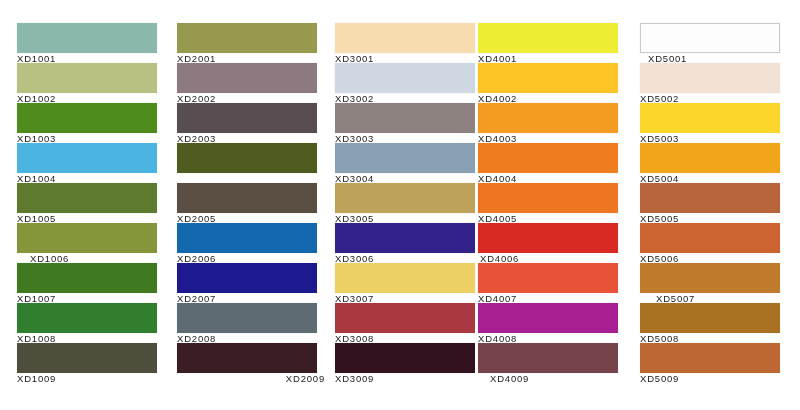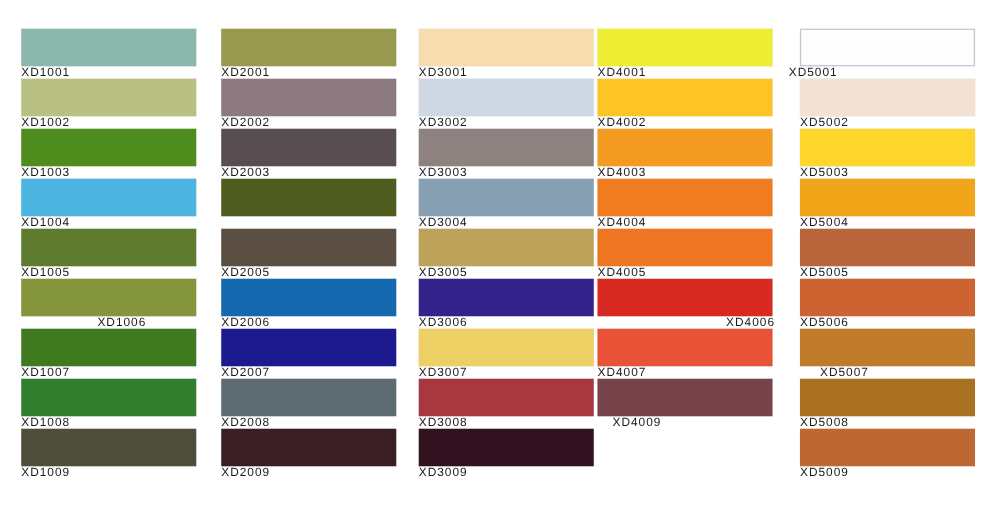--- a/index.html
+++ b/index.html
@@ -80,21 +80,21 @@
       <div class="swatch-cell">
         <div class="swatch" style="margin-left: 17px; width: 140px; background-color: rgb(76, 180, 224);"></div>
         <div class="swatch-label" style="margin-left: 17px;">XD1004</div>
       </div>
       <div class="swatch-cell">
         <div class="swatch" style="margin-left: 17px; width: 140px; background-color: rgb(94, 122, 46);"></div>
         <div class="swatch-label" style="margin-left: 17px;">XD1005</div>
       </div>
       <div class="swatch-cell">
         <div class="swatch" style="margin-left: 17px; width: 140px; background-color: rgb(133, 149, 59);"></div>
-        <div class="swatch-label" style="margin-left: 30px; text-align: center;">XD1006</div>
+        <div class="swatch-label" style="margin-left: 30px;">XD1006</div>
       </div>
       <div class="swatch-cell">
         <div class="swatch" style="margin-left: 17px; width: 140px; background-color: rgb(63, 122, 33);"></div>
         <div class="swatch-label" style="margin-left: 17px;">XD1007</div>
       </div>
       <div class="swatch-cell">
         <div class="swatch" style="margin-left: 17px; width: 140px; background-color: rgb(49, 127, 46);"></div>
         <div class="swatch-label" style="margin-left: 17px;">XD1008</div>
       </div>
       <div class="swatch-cell">
@@ -129,21 +129,21 @@
       <div class="swatch-cell">
         <div class="swatch" style="margin-left: 12px; width: 140px; background-color: rgb(29, 26, 143);"></div>
         <div class="swatch-label" style="margin-left: 12px;">XD2007</div>
       </div>
       <div class="swatch-cell">
         <div class="swatch" style="margin-left: 12px; width: 140px; background-color: rgb(95, 107, 114);"></div>
         <div class="swatch-label" style="margin-left: 12px;">XD2008</div>
       </div>
       <div class="swatch-cell">
         <div class="swatch" style="margin-left: 12px; width: 140px; background-color: rgb(59, 29, 36);"></div>
-        <div class="swatch-label" style="margin-left: 12px;">XD2009</div>
+        <div class="swatch-label" style="margin-left: 12px; text-align: right;">XD2009</div>
       </div>
     </div>
     <div class="column" style="position: absolute; left: 325px; top: 23px; width: 153px;">
       <div class="swatch-cell">
         <div class="swatch" style="margin-left: 10px; width: 140px; background-color: rgb(247, 220, 175);"></div>
         <div class="swatch-label" style="margin-left: 10px;">XD3001</div>
       </div>
       <div class="swatch-cell">
         <div class="swatch" style="margin-left: 10px; width: 140px; background-color: rgb(206, 215, 226);"></div>
         <div class="swatch-label" style="margin-left: 10px;">XD3002</div>
@@ -193,35 +193,39 @@
       <div class="swatch-cell">
         <div class="swatch" style="margin-left: 10px; width: 140px; background-color: rgb(239, 125, 32);"></div>
         <div class="swatch-label" style="margin-left: 10px;">XD4004</div>
       </div>
       <div class="swatch-cell">
         <div class="swatch" style="margin-left: 10px; width: 140px; background-color: rgb(238, 118, 34);"></div>
         <div class="swatch-label" style="margin-left: 10px;">XD4005</div>
       </div>
       <div class="swatch-cell">
         <div class="swatch" style="margin-left: 10px; width: 140px; background-color: rgb(216, 42, 35);"></div>
-        <div class="swatch-label" style="margin-left: 0; text-align: right;">XD4006</div>
+        <div class="swatch-label" style="margin-left: 12px;">XD4006</div>
       </div>
       <div class="swatch-cell">
         <div class="swatch" style="margin-left: 10px; width: 140px; background-color: rgb(232, 83, 56);"></div>
         <div class="swatch-label" style="margin-left: 10px;">XD4007</div>
       </div>
       <div class="swatch-cell">
+        <div class="swatch" style="margin-left: 10px; width: 140px; background-color: rgb(168, 30, 147);"></div>
+        <div class="swatch-label" style="margin-left: 10px;">XD4008</div>
+      </div>
+      <div class="swatch-cell">
         <div class="swatch" style="margin-left: 10px; width: 140px; background-color: rgb(118, 67, 74);"></div>
         <div class="swatch-label" style="margin-left: 22px;">XD4009</div>
       </div>
     </div>
     <div class="column" style="position: absolute; left: 630px; top: 23px; width: 170px;">
       <div class="swatch-cell">
         <div class="swatch outlined" style="margin-left: 10px; width: 140px; background-color: rgb(253, 253, 253);"></div>
-        <div class="swatch-label" style="margin-left: 1px;">XD5001</div>
+        <div class="swatch-label" style="margin-left: 18px;">XD5001</div>
       </div>
       <div class="swatch-cell">
         <div class="swatch" style="margin-left: 10px; width: 140px; background-color: rgb(243, 226, 211);"></div>
         <div class="swatch-label" style="margin-left: 10px;">XD5002</div>
       </div>
       <div class="swatch-cell">
         <div class="swatch" style="margin-left: 10px; width: 140px; background-color: rgb(252, 214, 43);"></div>
         <div class="swatch-label" style="margin-left: 10px;">XD5003</div>
       </div>
       <div class="swatch-cell">

